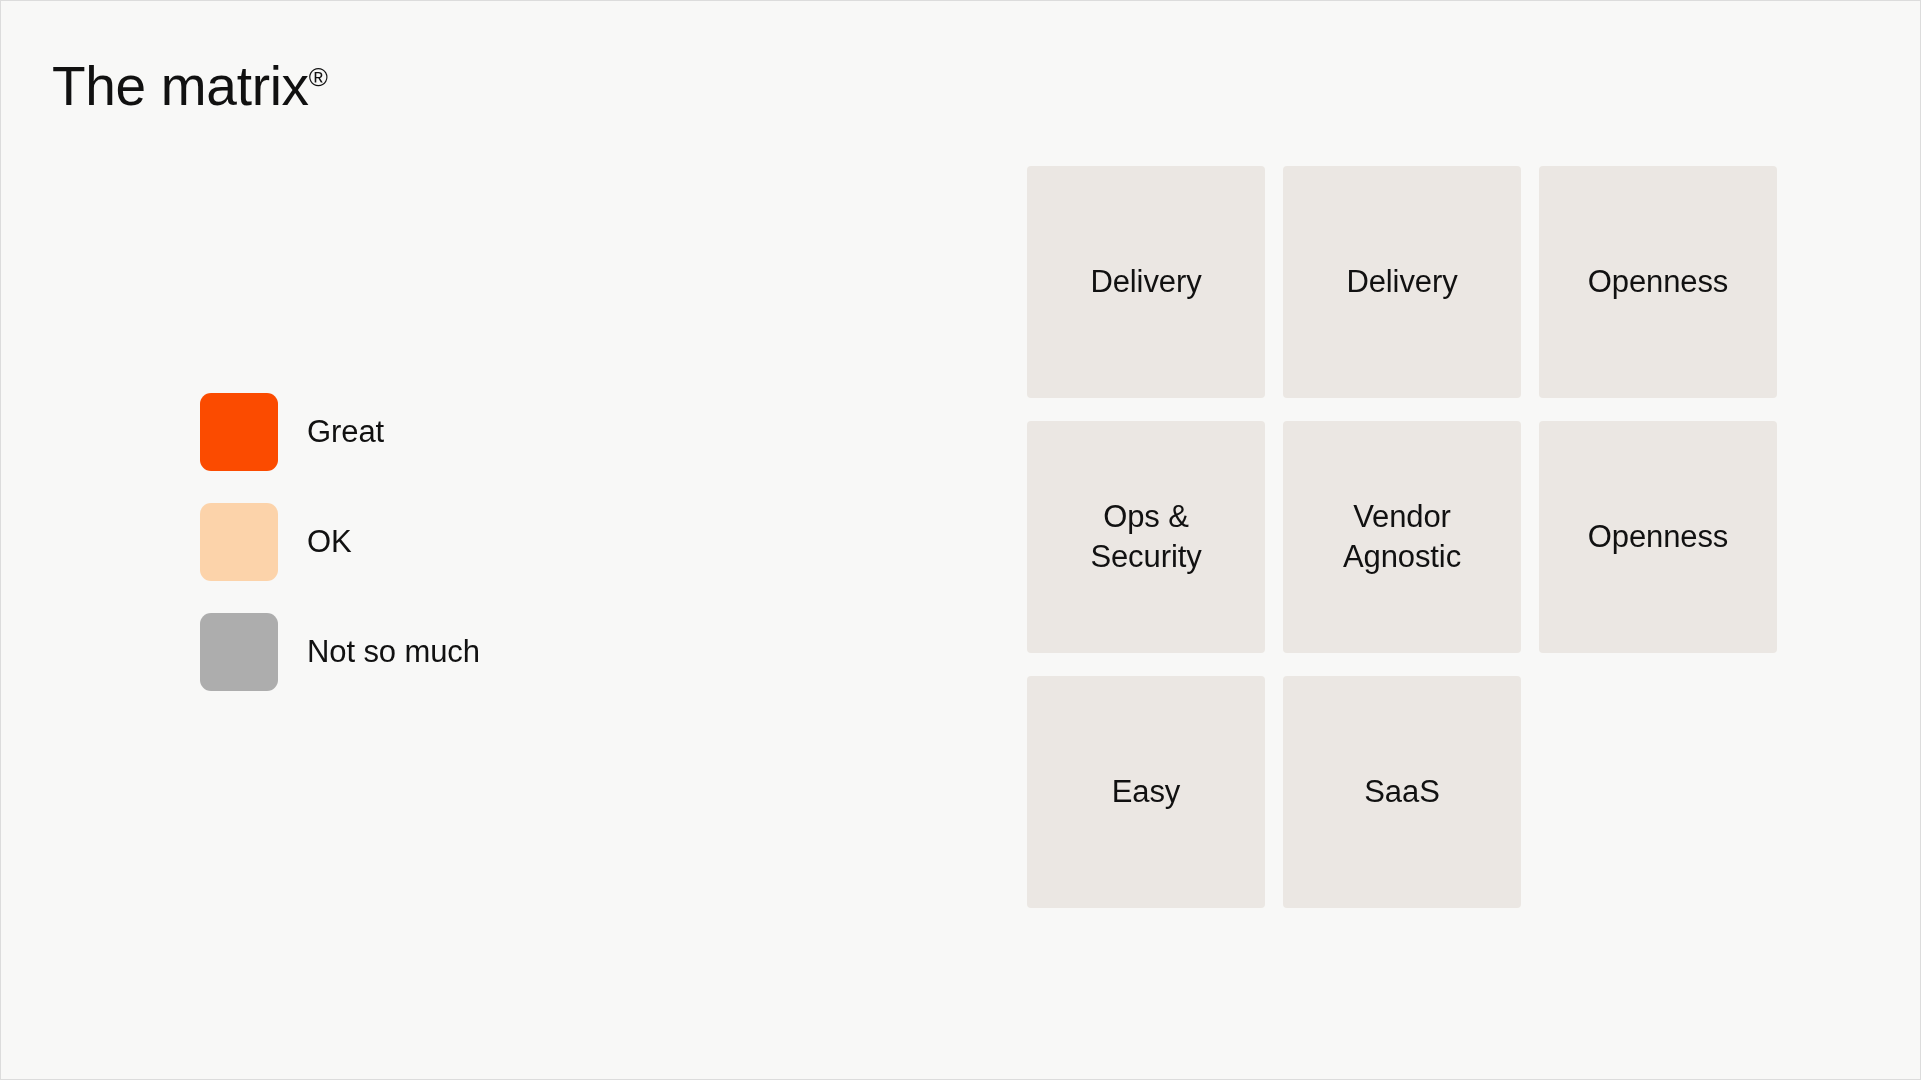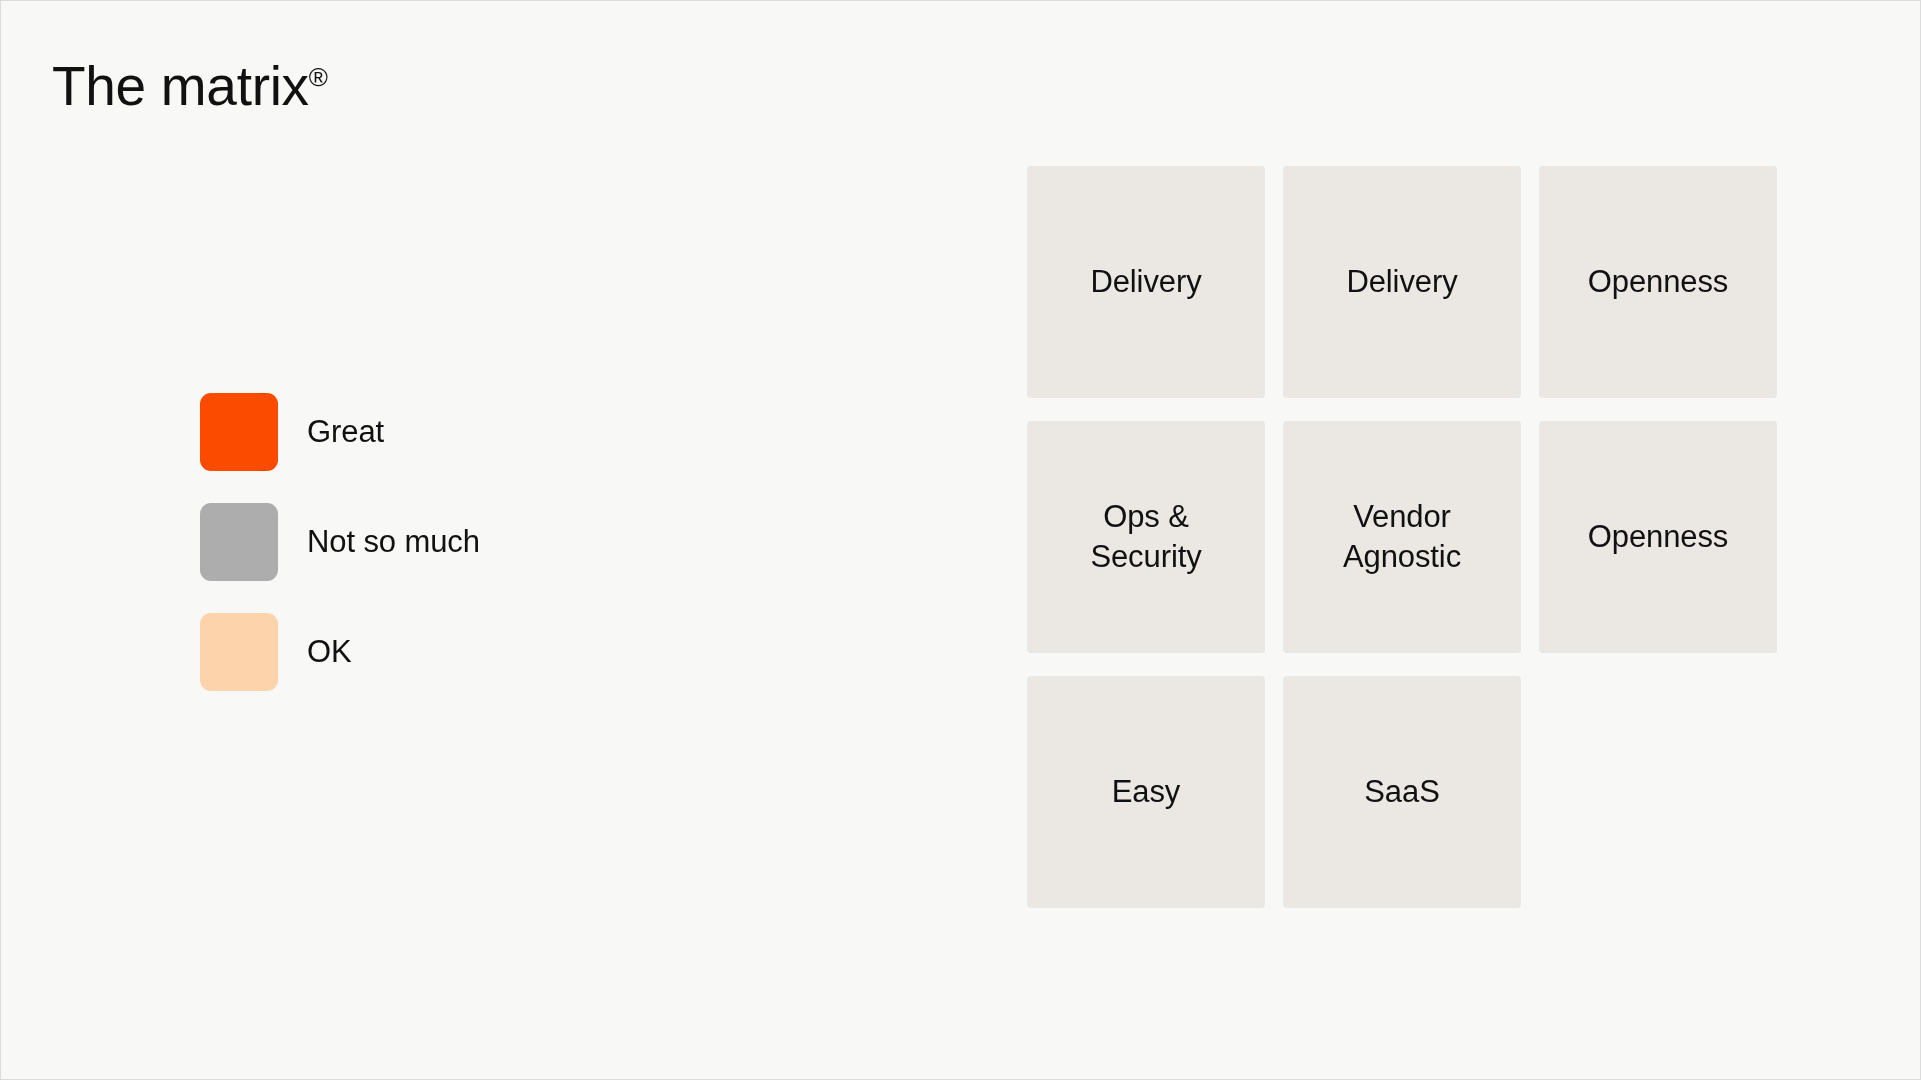--- a/index.html
+++ b/index.html
@@ -111,27 +111,27 @@
   </div>
 
   <div class="legend">
 
     <div class="legend-row">
       <div class="legend-swatch" style="background:#FB4B00"></div>
       <div class="legend-label">Great</div>
     </div>
 
     <div class="legend-row">
-      <div class="legend-swatch" style="background:#ADADAD"></div>
-      <div class="legend-label">Not so much</div>
+      <div class="legend-swatch" style="background:#FCD3AA"></div>
+      <div class="legend-label">OK</div>
     </div>
 
     <div class="legend-row">
-      <div class="legend-swatch" style="background:#FCD3AA"></div>
-      <div class="legend-label">OK</div>
+      <div class="legend-swatch" style="background:#ADADAD"></div>
+      <div class="legend-label">Not so much</div>
     </div>
 
   </div>
 
   <div class="matrix-grid">
 
     <div class="matrix-cell">
       <span class="matrix-cell-label">Delivery</span>
     </div>
 

